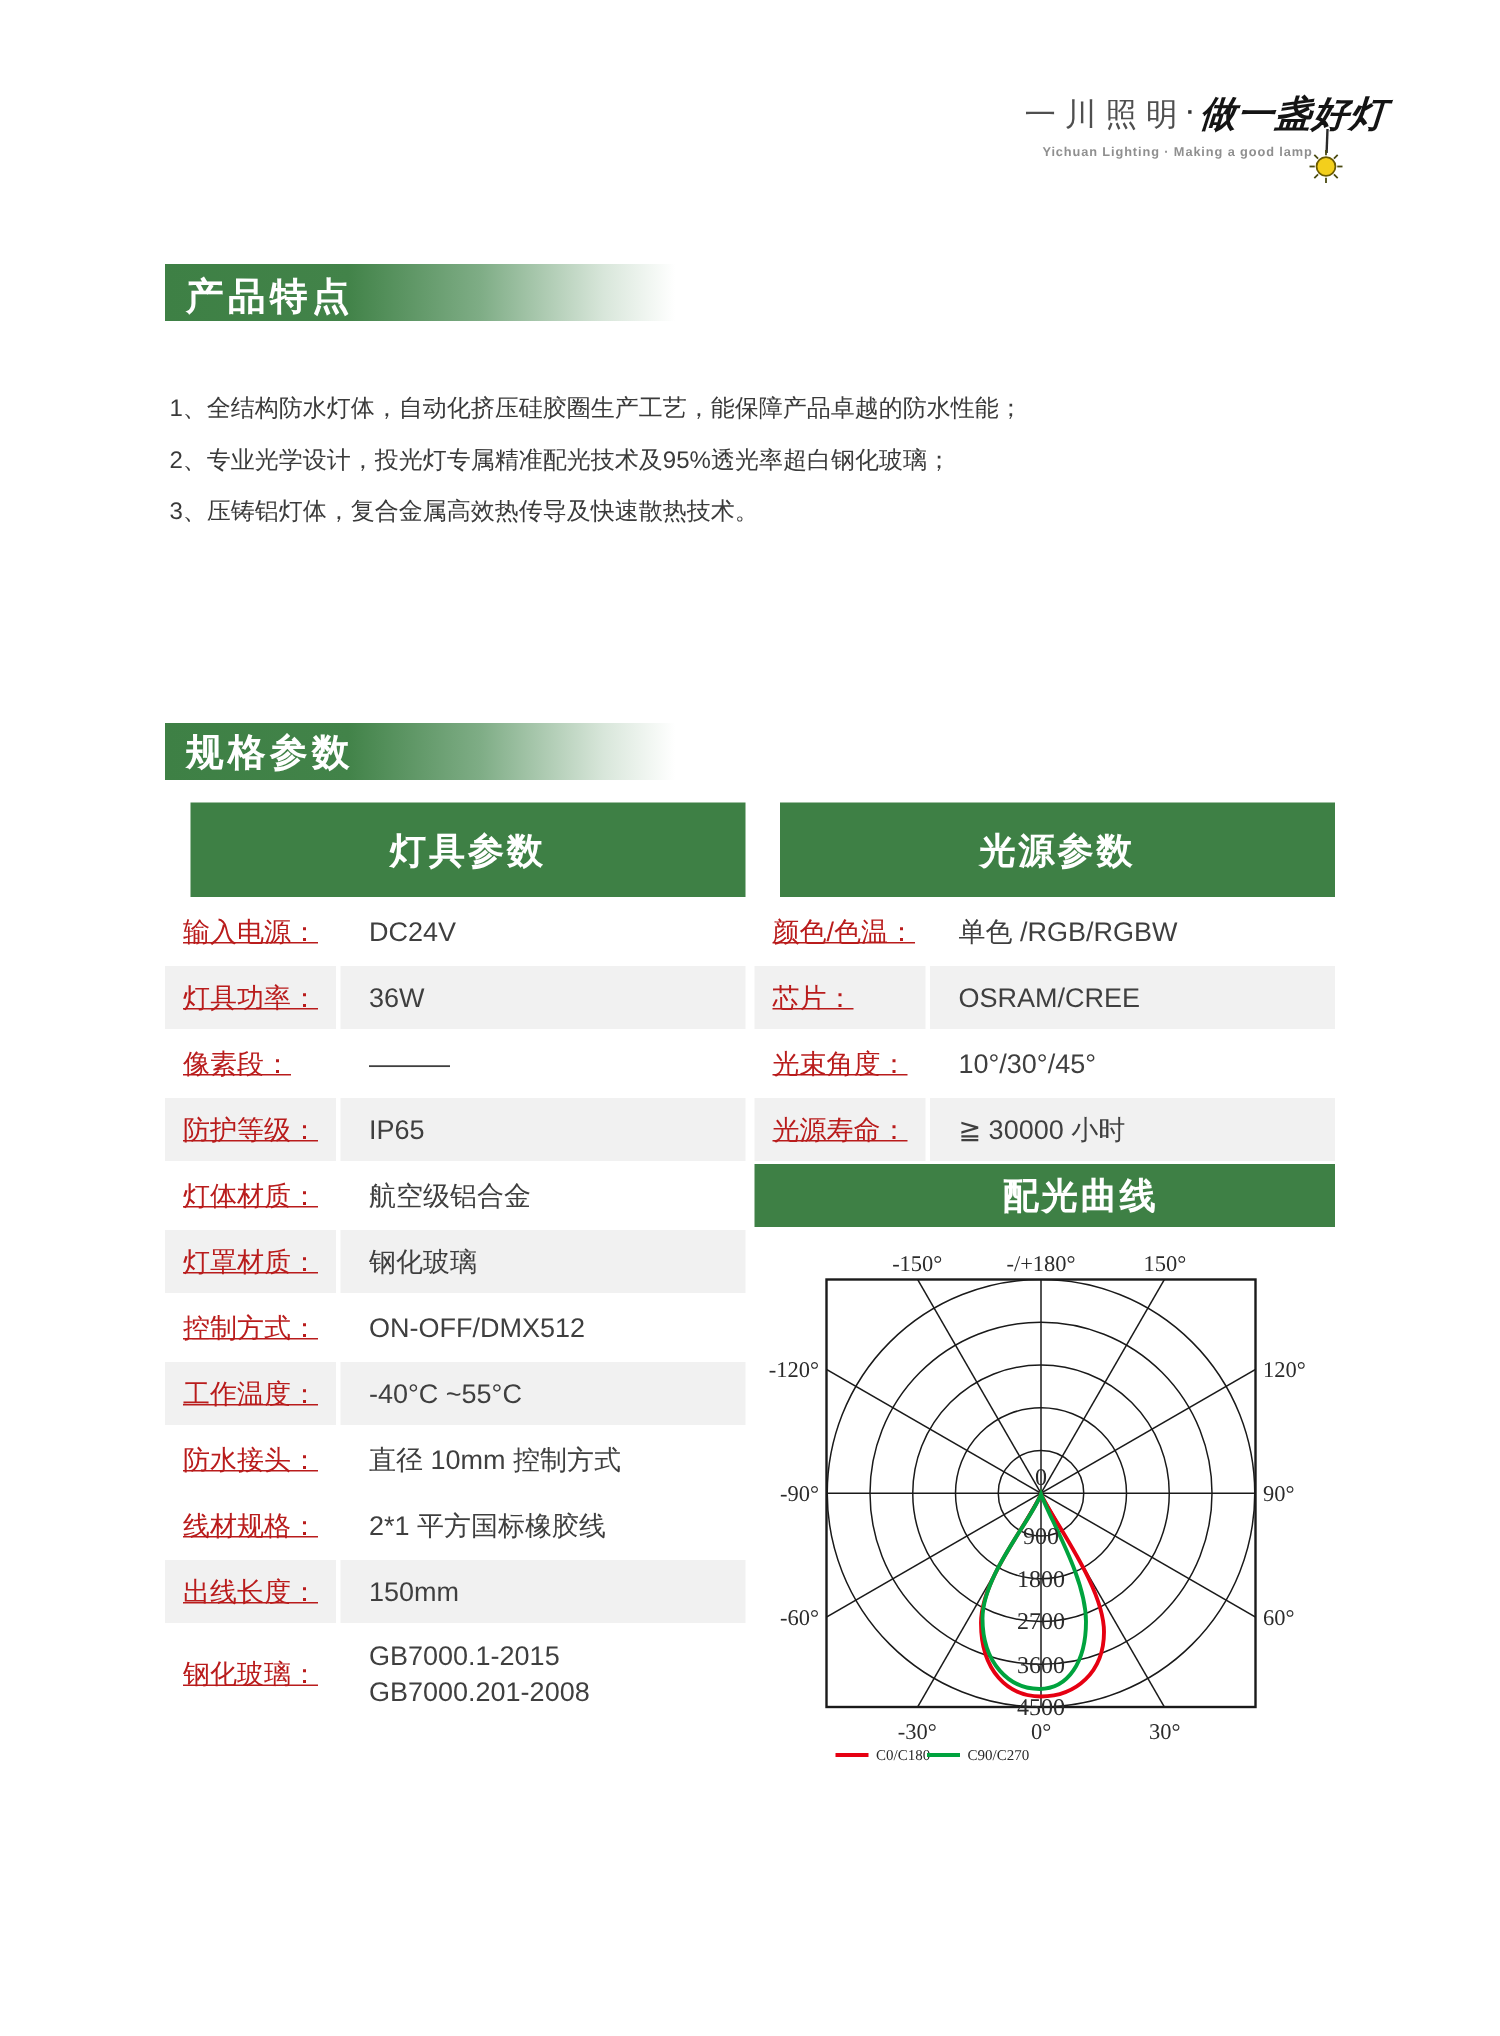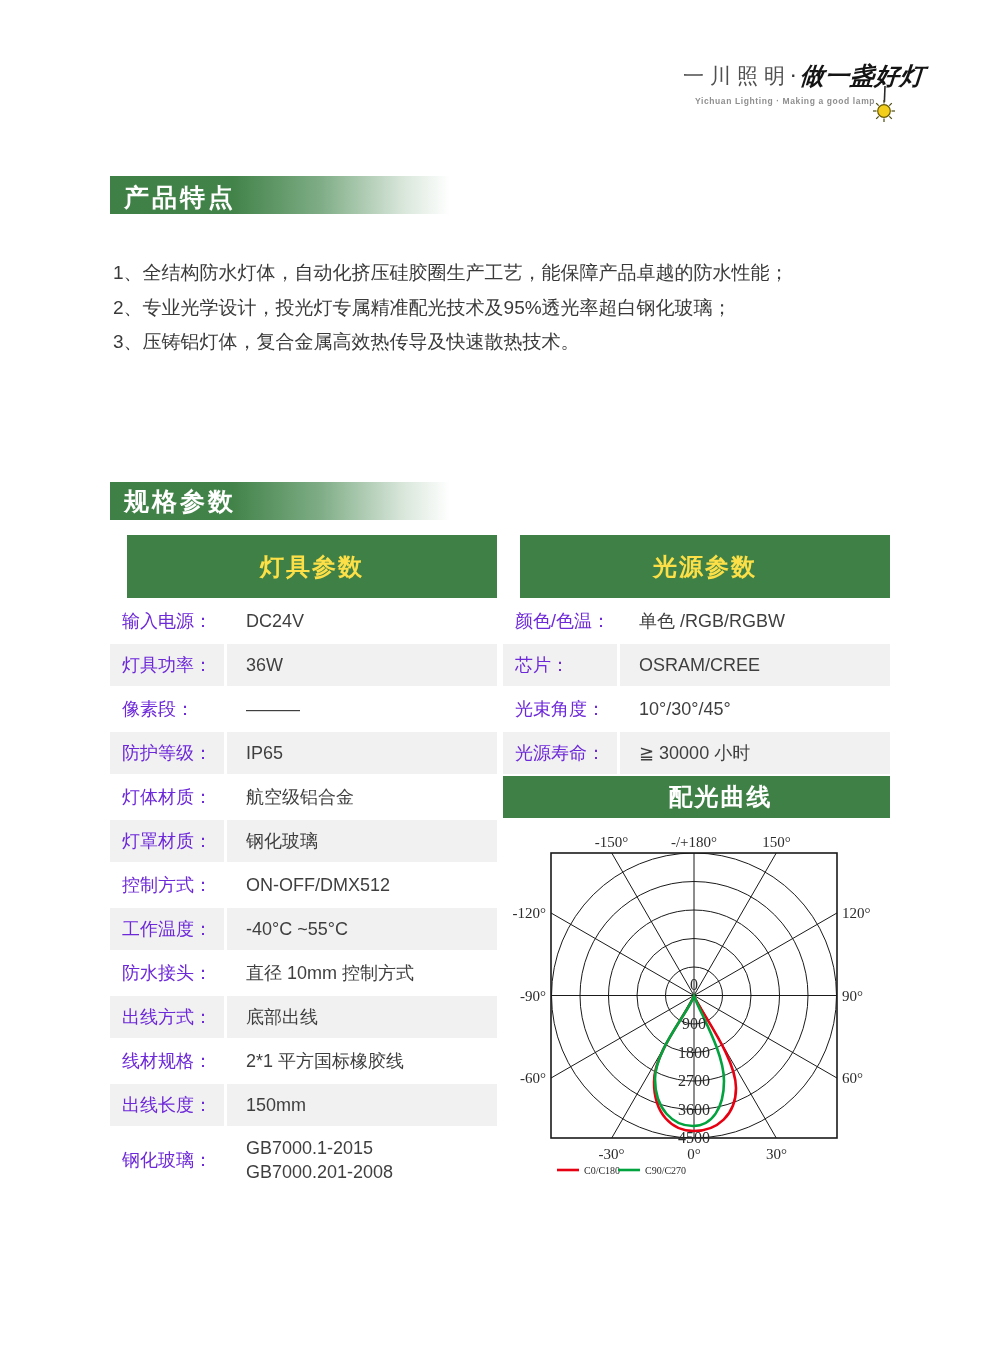--- a/index.html
+++ b/index.html
@@ -29,35 +29,35 @@
     display:flex;align-items:center;padding-left:14px;box-sizing:border-box;
     background:linear-gradient(90deg,#3e8045 0%,#428349 36%,#7fad86 62%,#d8e6da 86%,#ffffff 100%);
     color:#ffffff;font-size:25px;font-weight:600;letter-spacing:3px;
   }
   .band-features{top:176px;align-items:flex-end;}
   .band-specs{top:482px;align-items:center;}
   
   .features-list{
     position:absolute;top:256px;left:113px;width:770px;
     list-style:none;margin:0;padding:0;
-    font-size:19px;line-height:34.5px;color:#3a3a3a;
+    font-size:16px;line-height:34.5px;color:#3a3a3a;
   }
   
   .spec-table{position:absolute;top:535px;left:110px;width:780px;display:flex;gap:6px;}
   .spec-col{width:387px;}
   .col-header{
-    height:63px;margin-bottom:2px;background:#3e8045;color:#fde047;
+    height:63px;margin-bottom:2px;background:#3e8045;color:#ffffff;
     display:flex;align-items:center;justify-content:center;
     font-size:24px;font-weight:600;letter-spacing:2px;margin-left:17px;
   }
   .spec-row{display:flex;gap:3px;height:42px;margin-bottom:2px;}
   .spec-row.tall{height:64px;}
   .cell-label{
     width:114px;flex:0 0 114px;box-sizing:border-box;padding-left:12px;
-    display:flex;align-items:center;font-size:18px;color:#6d28d9;
+    display:flex;align-items:center;font-size:18px;color:#b91c1c;text-decoration:underline;
   }
   .cell-value{
     flex:1;box-sizing:border-box;padding-left:19px;
     display:flex;align-items:center;font-size:18px;color:#3f3f3f;
     white-space:pre-line;line-height:24px;
   }
   .spec-row.gray .cell-label,.spec-row.gray .cell-value{background:#f1f1f1;}
   .chart-header{
     height:42px;margin-bottom:0;background:#3e8045;color:#fff;
     display:flex;align-items:center;justify-content:center;
@@ -139,24 +139,20 @@
       <div class="cell-value">ON-OFF/DMX512</div>
     </div>
     <div class="spec-row gray">
       <div class="cell-label">工作温度：</div>
       <div class="cell-value">-40°C ~55°C</div>
     </div>
     <div class="spec-row">
       <div class="cell-label">防水接头：</div>
       <div class="cell-value">直径 10mm 控制方式</div>
     </div>
-    <div class="spec-row gray">
-      <div class="cell-label">出线方式：</div>
-      <div class="cell-value">底部出线</div>
-    </div>
     <div class="spec-row">
       <div class="cell-label">线材规格：</div>
       <div class="cell-value">2*1 平方国标橡胶线</div>
     </div>
     <div class="spec-row gray">
       <div class="cell-label">出线长度：</div>
       <div class="cell-value">150mm</div>
     </div>
     <div class="spec-row tall">
       <div class="cell-label">钢化玻璃：</div>

